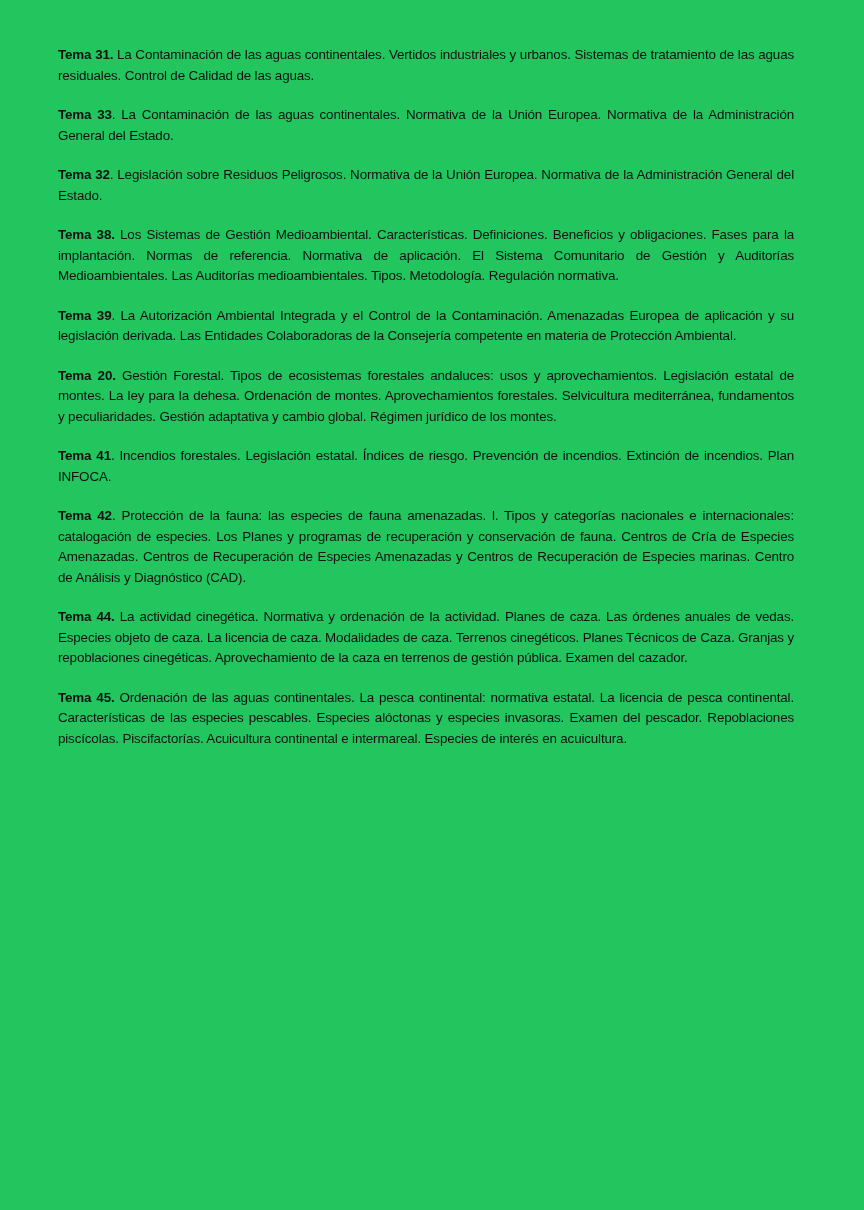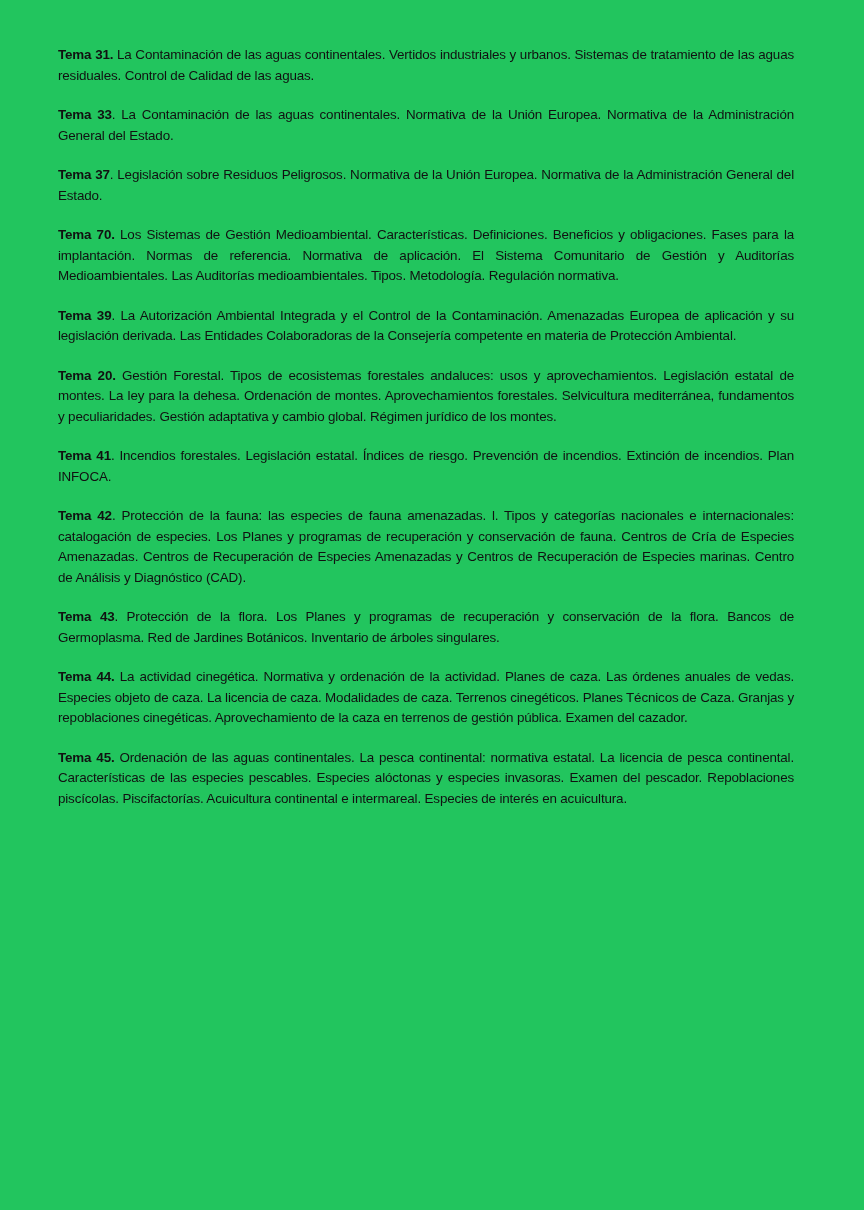--- a/index.html
+++ b/index.html
@@ -16,23 +16,22 @@
   }
   .tema .label { font-weight: bold; }
 </style>
 </head>
 <body>
 
 <div class="page">
   <div class="content">
     <p class="tema"><span class="label">Tema 31.</span><span> La Contaminación de las aguas continentales. Vertidos industriales y urbanos. Sistemas de tratamiento de las aguas residuales. Control de Calidad de las aguas.</span></p>
     <p class="tema"><span class="label">Tema 33</span><span>. La Contaminación de las aguas continentales. Normativa de la Unión Europea. Normativa de la Administración General del Estado.</span></p>
-    <p class="tema"><span class="label">Tema 37</span><span>. Legislación sobre Residuos Peligrosos. Normativa de la Unión Europea. Normativa de la Administración General del Estado.</span></p>
-    <p class="tema"><span class="label">Tema 70.</span><span> Los Sistemas de Gestión Medioambiental. Características. Definiciones. Beneficios y obligaciones. Fases para la implantación. Normas de referencia. Normativa de aplicación. El Sistema Comunitario de Gestión y Auditorías Medioambientales. Las Auditorías medioambientales. Tipos. Metodología. Regulación normativa.</span></p>
+    <p class="tema"><span class="label">Tema 32</span><span>. Legislación sobre Residuos Peligrosos. Normativa de la Unión Europea. Normativa de la Administración General del Estado.</span></p>
+    <p class="tema"><span class="label">Tema 38.</span><span> Los Sistemas de Gestión Medioambiental. Características. Definiciones. Beneficios y obligaciones. Fases para la implantación. Normas de referencia. Normativa de aplicación. El Sistema Comunitario de Gestión y Auditorías Medioambientales. Las Auditorías medioambientales. Tipos. Metodología. Regulación normativa.</span></p>
     <p class="tema"><span class="label">Tema 39</span><span>. La Autorización Ambiental Integrada y el Control de la Contaminación. Amenazadas Europea de aplicación y su legislación derivada. Las Entidades Colaboradoras de la Consejería competente en materia de Protección Ambiental.</span></p>
     <p class="tema"><span class="label">Tema 20.</span><span> Gestión Forestal. Tipos de ecosistemas forestales andaluces: usos y aprovechamientos. Legislación estatal de montes. La ley para la dehesa. Ordenación de montes. Aprovechamientos forestales. Selvicultura mediterránea, fundamentos y peculiaridades. Gestión adaptativa y cambio global. Régimen jurídico de los montes.</span></p>
     <p class="tema"><span class="label">Tema 41</span><span>. Incendios forestales. Legislación estatal. Índices de riesgo. Prevención de incendios. Extinción de incendios. Plan INFOCA.</span></p>
     <p class="tema"><span class="label">Tema 42</span><span>. Protección de la fauna: las especies de fauna amenazadas. l. Tipos y categorías nacionales e internacionales: catalogación de especies. Los Planes y programas de recuperación y conservación de fauna. Centros de Cría de Especies Amenazadas. Centros de Recuperación de Especies Amenazadas y Centros de Recuperación de Especies marinas. Centro de Análisis y Diagnóstico (CAD).</span></p>
-    <p class="tema"><span class="label">Tema 43</span><span>. Protección de la flora. Los Planes y programas de recuperación y conservación de la flora. Bancos de Germoplasma. Red de Jardines Botánicos. Inventario de árboles singulares.</span></p>
     <p class="tema"><span class="label">Tema 44.</span><span> La actividad cinegética. Normativa y ordenación de la actividad. Planes de caza. Las órdenes anuales de vedas. Especies objeto de caza. La licencia de caza. Modalidades de caza. Terrenos cinegéticos. Planes Técnicos de Caza. Granjas y repoblaciones cinegéticas. Aprovechamiento de la caza en terrenos de gestión pública. Examen del cazador.</span></p>
     <p class="tema"><span class="label">Tema 45.</span><span> Ordenación de las aguas continentales. La pesca continental: normativa estatal. La licencia de pesca continental. Características de las especies pescables. Especies alóctonas y especies invasoras. Examen del pescador. Repoblaciones piscícolas. Piscifactorías. Acuicultura continental e intermareal. Especies de interés en acuicultura.</span></p>
   </div>
 </div>
 
 </body></html>

